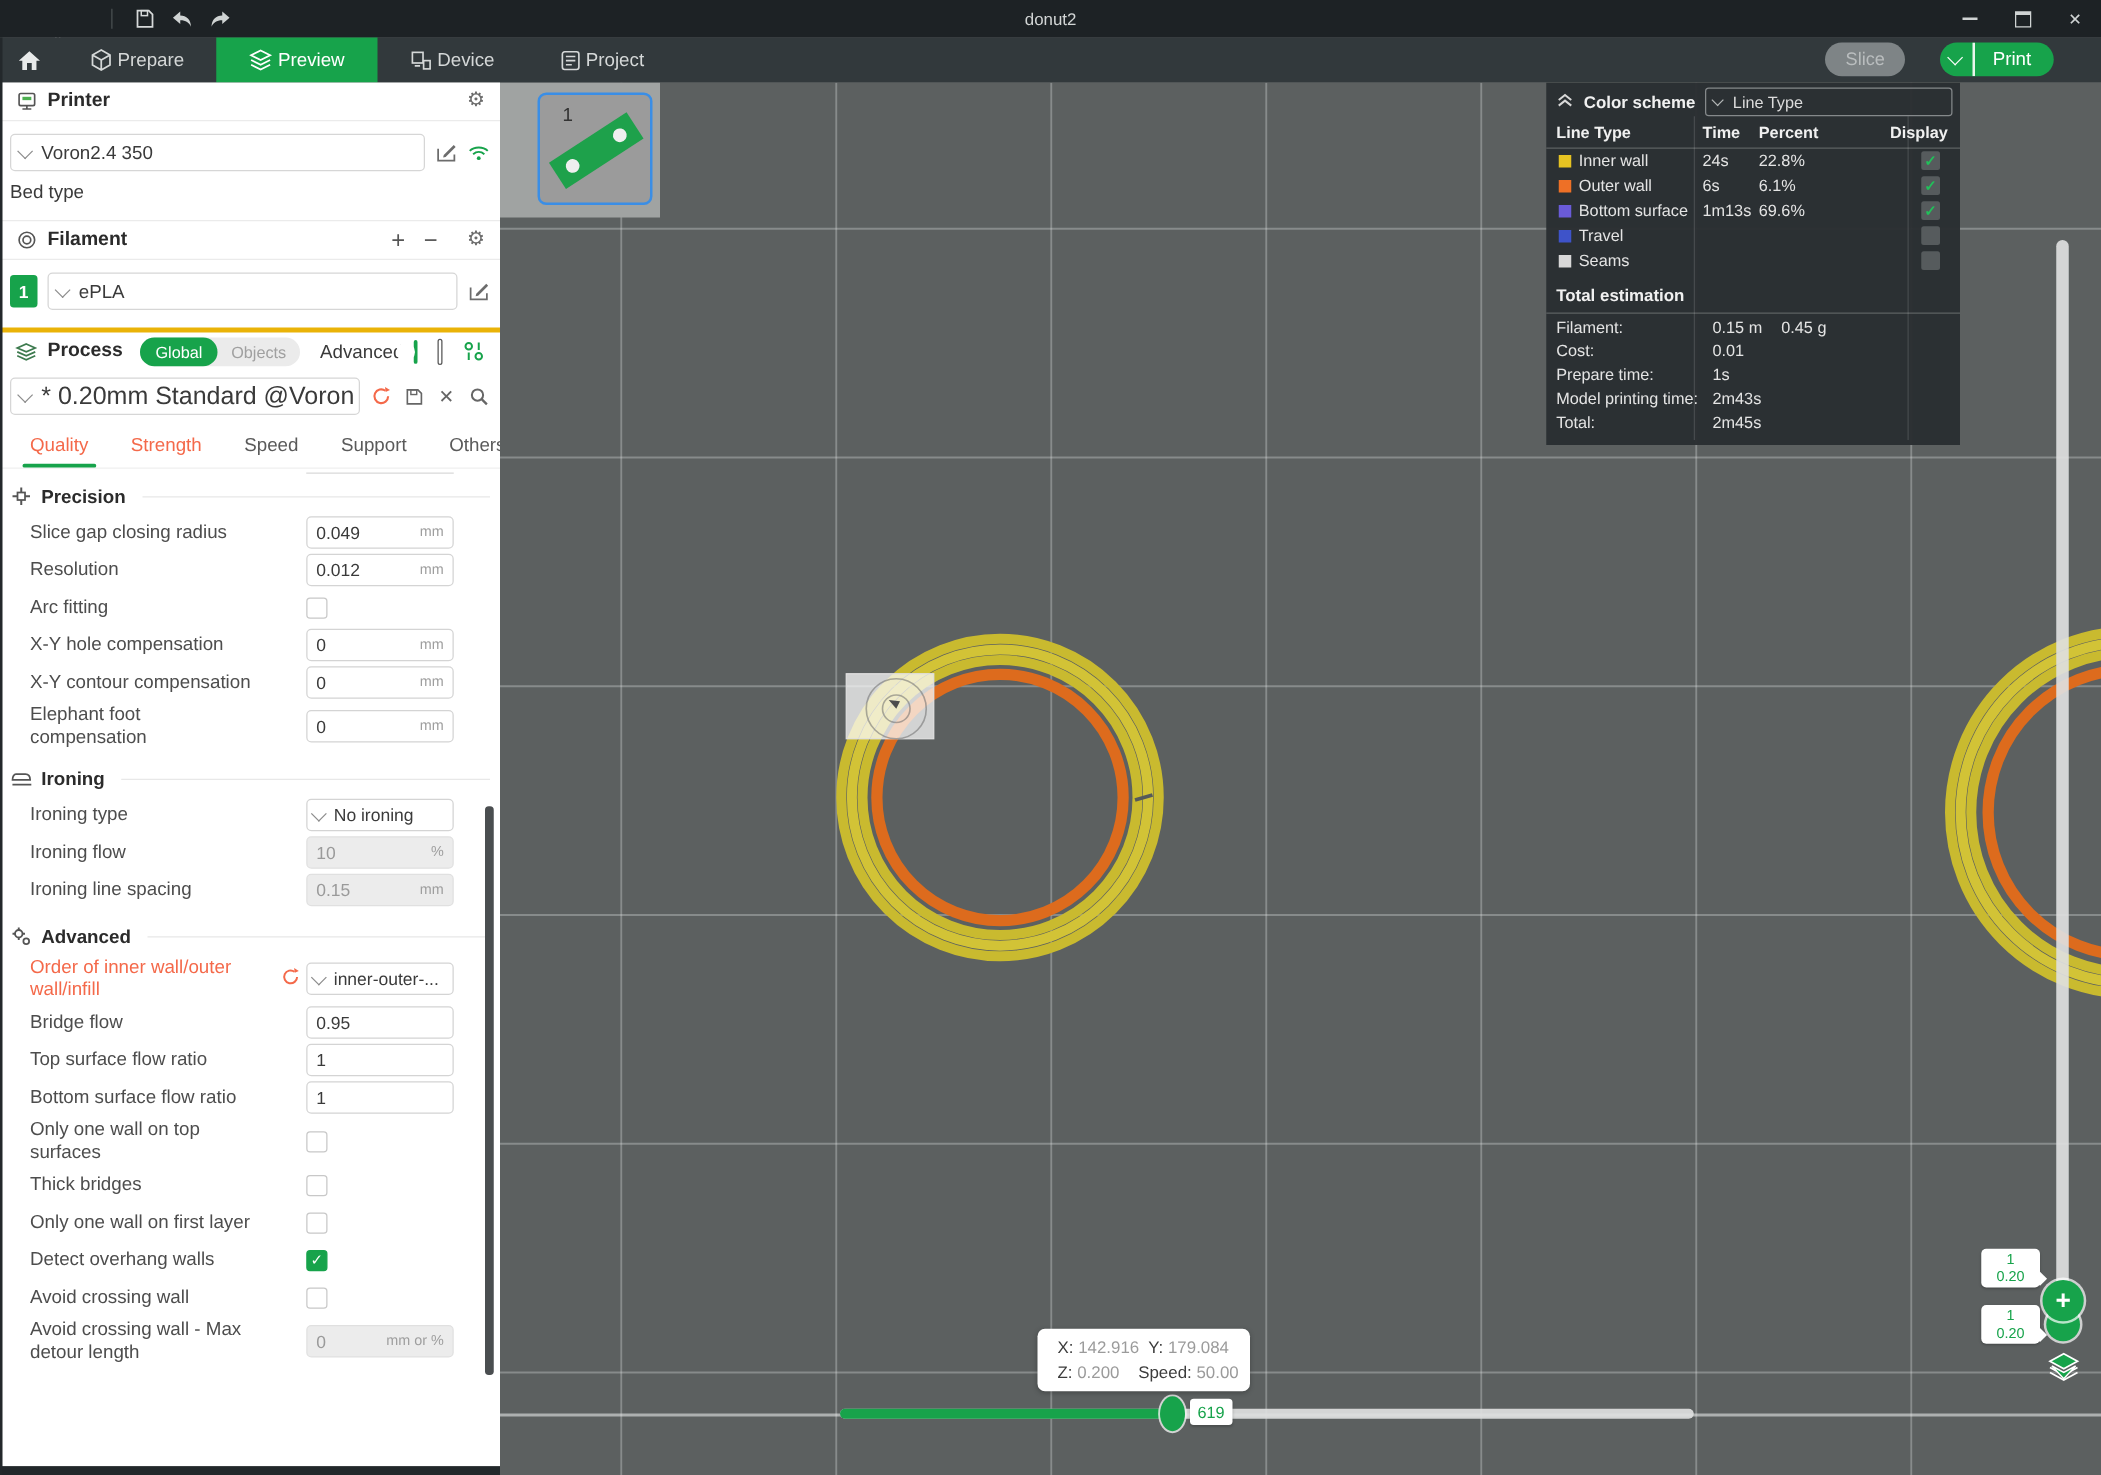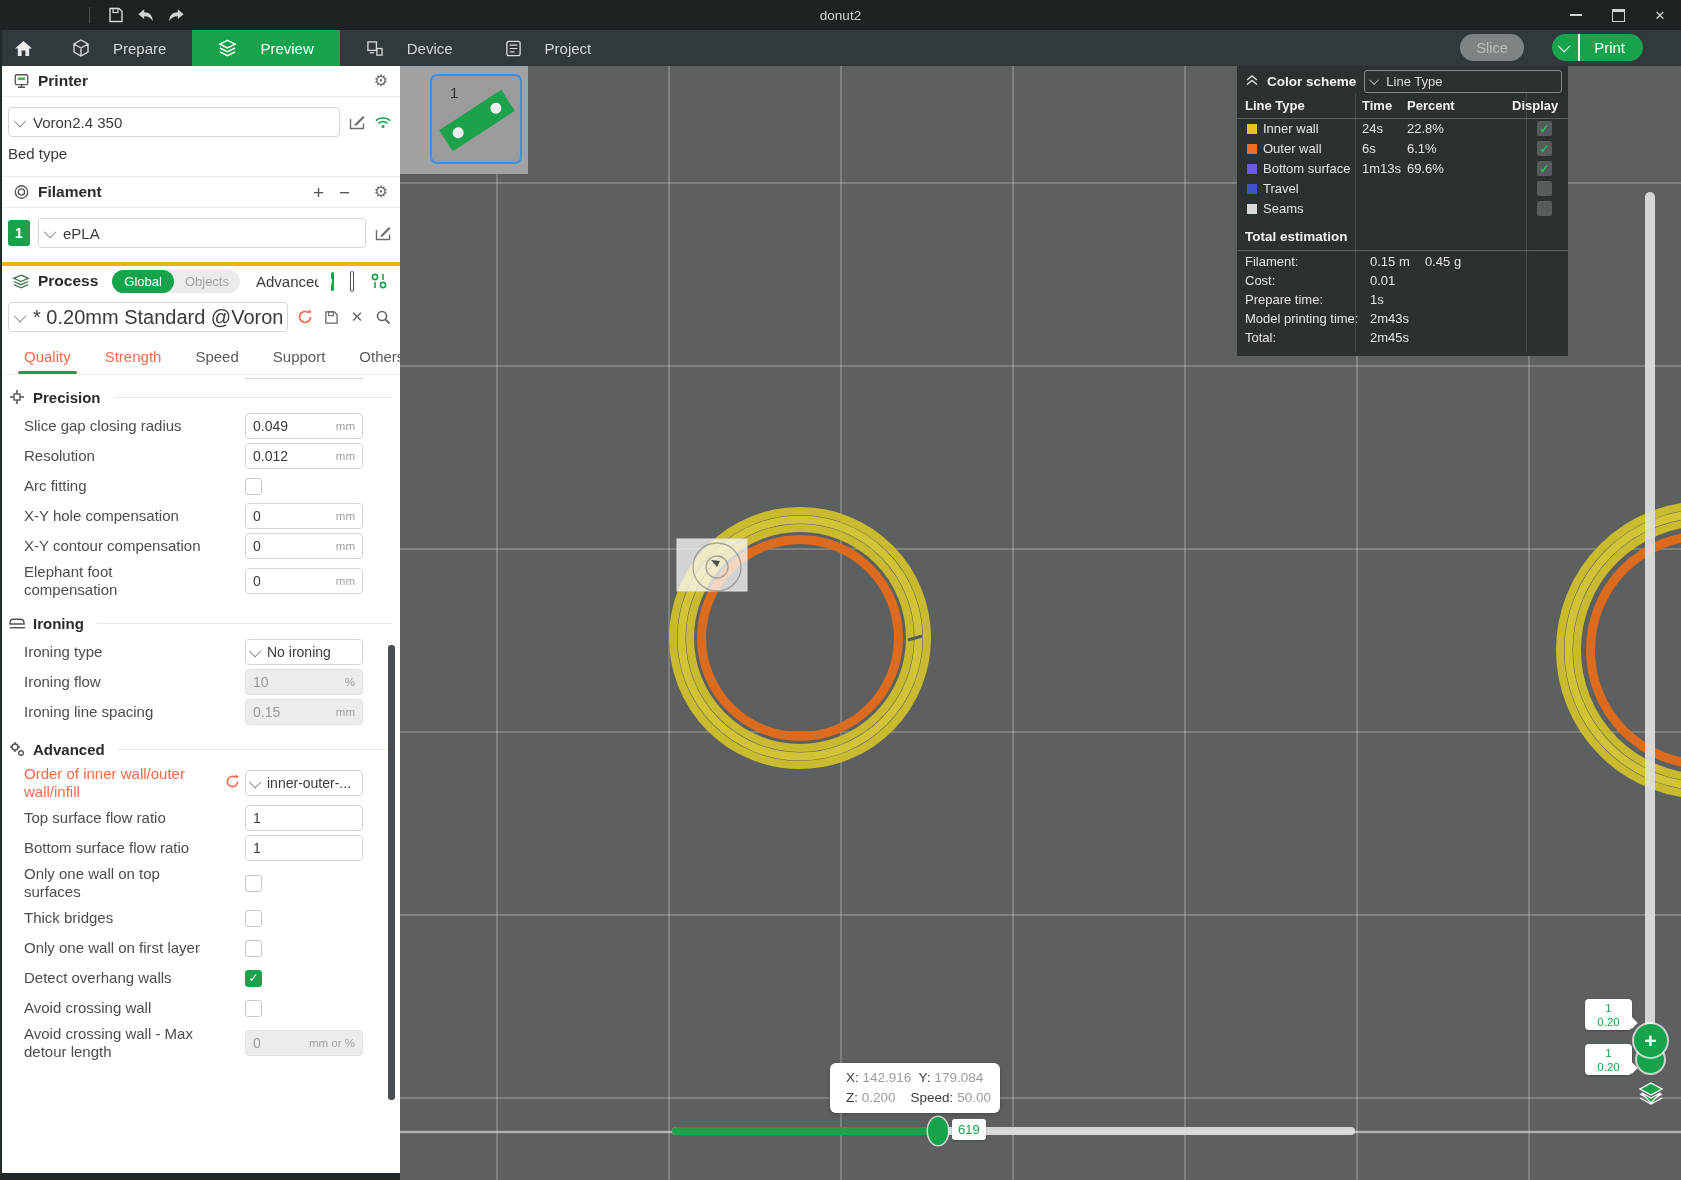--- a/index.html
+++ b/index.html
@@ -16,21 +16,21 @@
   .maxbox{width:11px;height:9px;border:1.5px solid #cfd3d3;border-top-width:3px;}
   .menu-file{display:flex;gap:7px;font-size:13.5px;margin-top:44px;}
   .hamb{display:inline-block;width:16px;}
   .hamb i{display:block;height:2px;background:#d6d9d9;margin:3px 0;}
   .chev{display:inline-block;width:8px;height:8px;border-left:1.5px solid #9aa0a0;border-bottom:1.5px solid #9aa0a0;transform:rotate(-45deg) translateY(-2px);}
   .tb-sep{width:1px;height:16px;background:#4a5052;margin:0 6px;}
   .tb-ic{width:20px;height:18px;display:flex;align-items:center;justify-content:center;}
   
   .navbar{position:absolute;left:0;top:30px;width:1681px;height:36px;background:#32393c;display:flex;align-items:center;color:#d5d8d8;font-size:15px;}
   .nav-home{width:46px;height:36px;display:flex;align-items:center;justify-content:center;}
-  .navtab{display:flex;align-items:center;gap:23px;height:36px;padding:0 26px;}
+  .navtab{display:flex;align-items:center;gap:4px;height:36px;padding:0 26px;}
   .navtab.active{background:#17a34b;color:#fff;}
   .nav-right{position:absolute;right:38px;top:4px;display:flex;align-items:center;gap:28px;}
   .slice-btn{width:64px;height:27px;border-radius:14px;background:#7e8486;color:#b9bdbe;display:flex;align-items:center;justify-content:center;font-size:14.5px;}
   .print-btn{height:27px;border-radius:14px;background:#17a34b;color:#fff;display:flex;align-items:center;overflow:hidden;}
   .print-chev{width:26px;height:27px;display:flex;align-items:center;justify-content:center;border-right:2px solid #e9f5ec;}
   .print-label{padding:0 18px 0 14px;font-size:15px;}
   
   .left-panel{position:absolute;left:0;top:66px;width:400px;height:1107px;background:#fff;color:#4d4d4d;overflow:hidden;}
   .pane-h{display:flex;align-items:center;gap:8px;height:30px;padding:0 12px;border-bottom:1px solid #ebebeb;}
   .pane-h .t{font-size:15.5px;font-weight:bold;color:#2b2b2b;flex:0 0 auto;}
@@ -471,20 +471,29 @@
               <path d="M13.5 8 a5.5 5.5 0 1 1 -2.2 -4.4" fill="none" stroke="#f4694a" stroke-width="1.7"></path>
               <path d="M11 0.5 L11.5 4.5 L15 3" fill="#f4694a"></path>
             </svg></span>
           <div class="sel">
             <span class="chev"></span>
             <span class="v">inner-outer-...</span>
           </div>
         </div>
       </div>
       <div class="srow">
+        <span class="lbl">Bridge flow</span>
+        <div class="ctrl">
+          <div class="inp">
+            <span class="v">0.95</span>
+            <span class="u"></span>
+          </div>
+        </div>
+      </div>
+      <div class="srow">
         <span class="lbl">Top surface flow ratio</span>
         <div class="ctrl">
           <div class="inp">
             <span class="v">1</span>
             <span class="u"></span>
           </div>
         </div>
       </div>
       <div class="srow">
         <span class="lbl">Bottom surface flow ratio</span>

